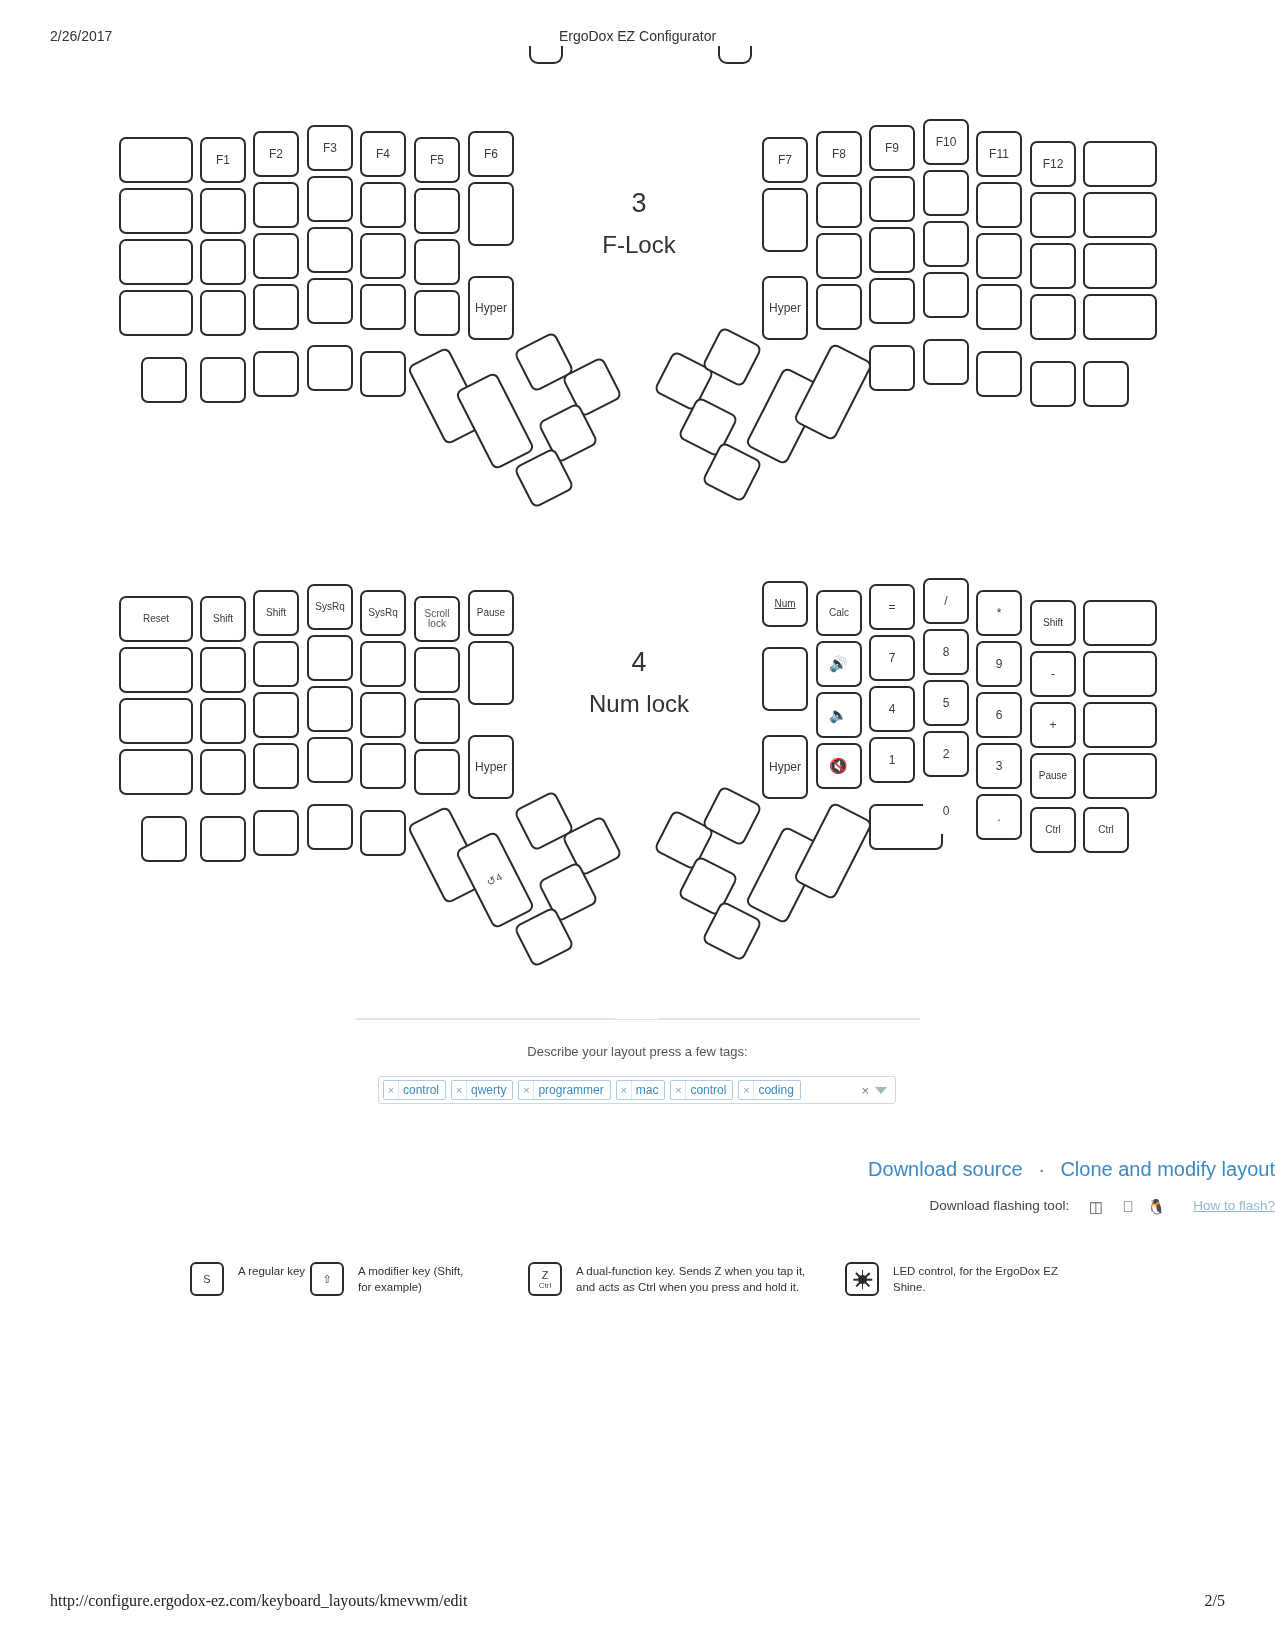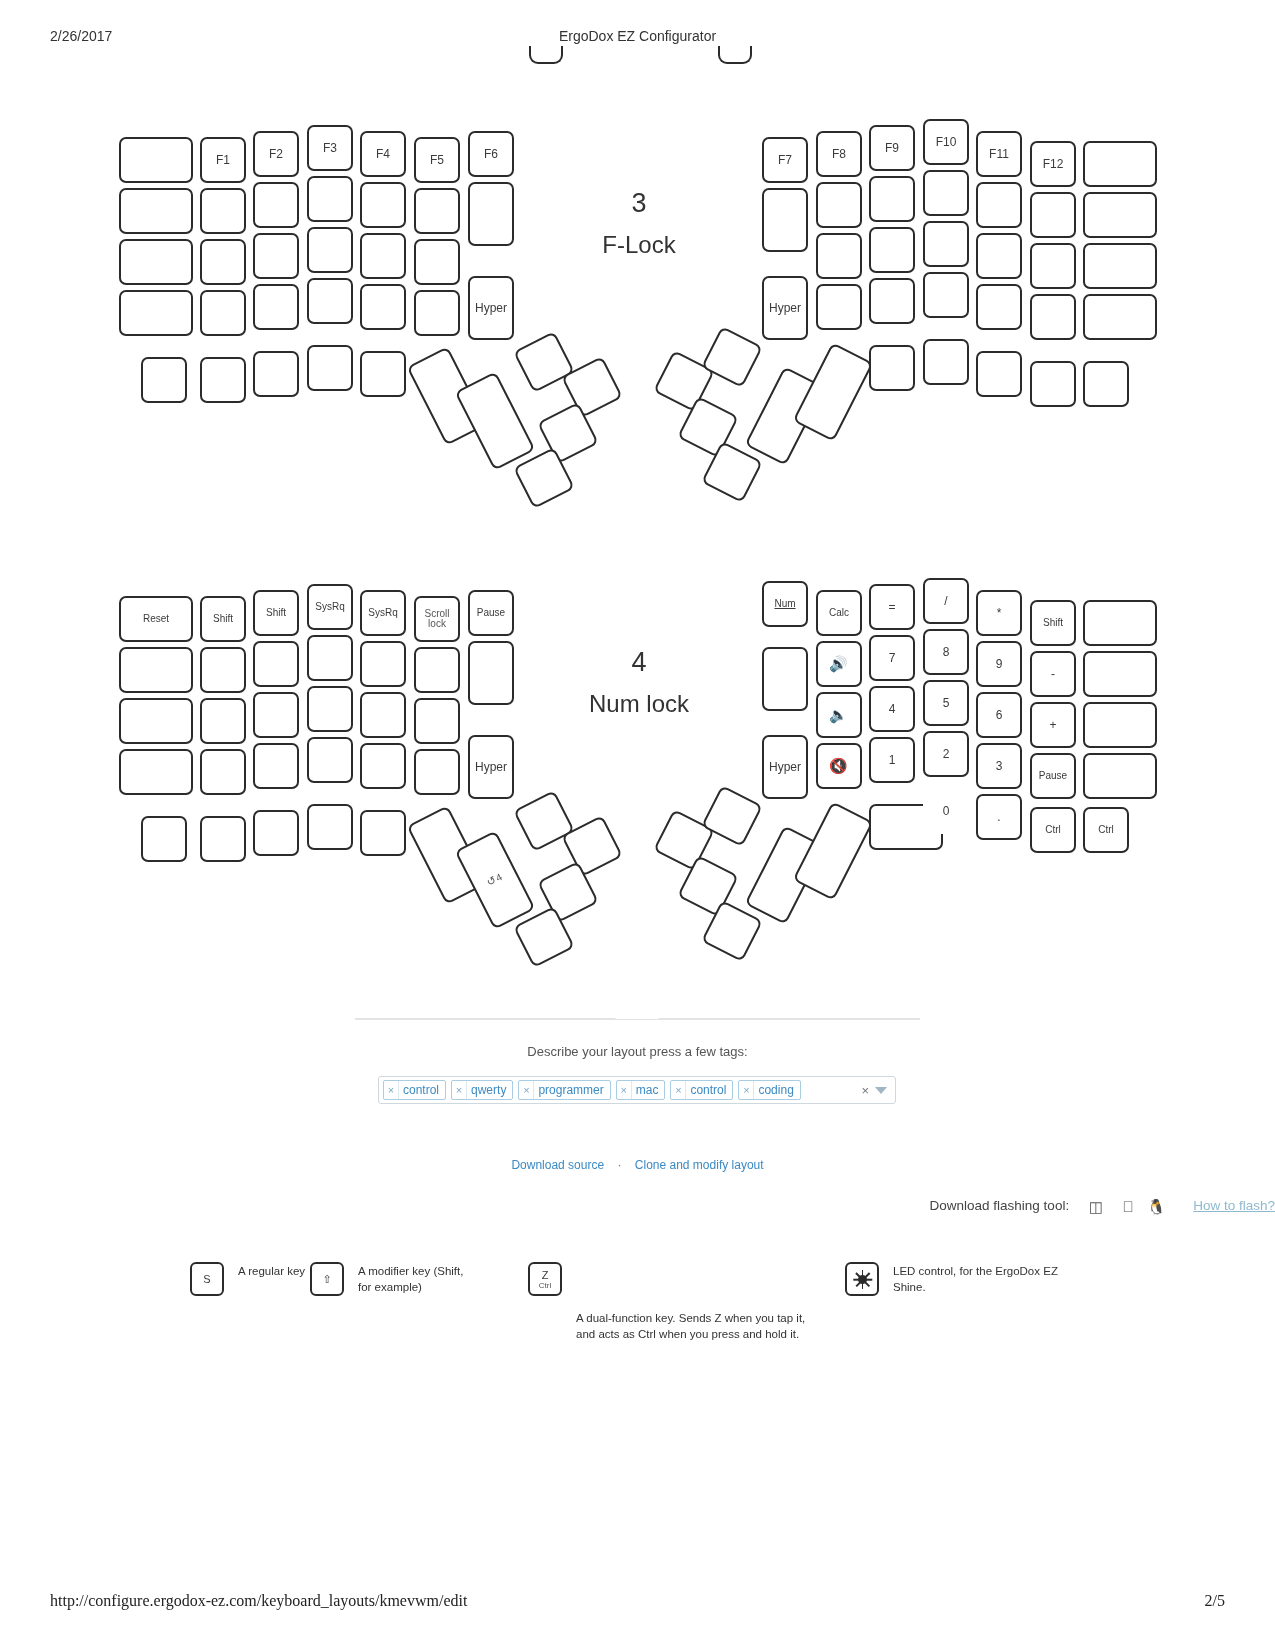--- a/index.html
+++ b/index.html
@@ -119,21 +119,21 @@
   }
   .tags-box .caret {
     width: 0; height: 0;
     border-left: 6px solid transparent; border-right: 6px solid transparent;
     border-top: 7px solid #9fb6c3; margin-right: 4px;
   }
 
   
   .links-row {
     position: absolute; top: 1158px; left: 0; width: 100%;
-    text-align: center; font-size: 12px; color: #3b8ac4;
+    text-align: right; font-size: 20px; color: #3b8ac4;
   }
   .links-row .dot { color: #777; margin: 0 10px; }
   .links-row a { color: #3b8ac4; text-decoration: none; }
 
   .flash-row {
     position: absolute; top: 1198px; left: 0; width: 100%;
     text-align: right; font-size: 13.5px; color: #444;
   }
   .flash-row .icons { display: inline-block; vertical-align: middle; margin: 0 8px; }
   .flash-row .ic {
@@ -537,21 +537,21 @@
       <span>⇧</span>
     </div>
     <div class="legend-text" style="width:118px;">A modifier key (Shift, for example)</div>
   </div>
 
   <div class="legend-item" style="left:528px; width:320px;">
     <div class="legend-key">
       <span>Z</span>
       <span class="sub">Ctrl</span>
     </div>
-    <div class="legend-text" style="width:250px;margin-top:47px;">A dual-function key. Sends Z when you tap it, and acts as Ctrl when you press and hold it.</div>
+    <div class="legend-text" style="width:250px;">A dual-function key. Sends Z when you tap it, and acts as Ctrl when you press and hold it.</div>
   </div>
 
   <div class="legend-item" style="left:845px; width:250px;">
     <div class="legend-key">
       <span class="sun">
         <i></i>
           <i></i>
           <i></i>
           <i></i>
         <span class="core"></span>

